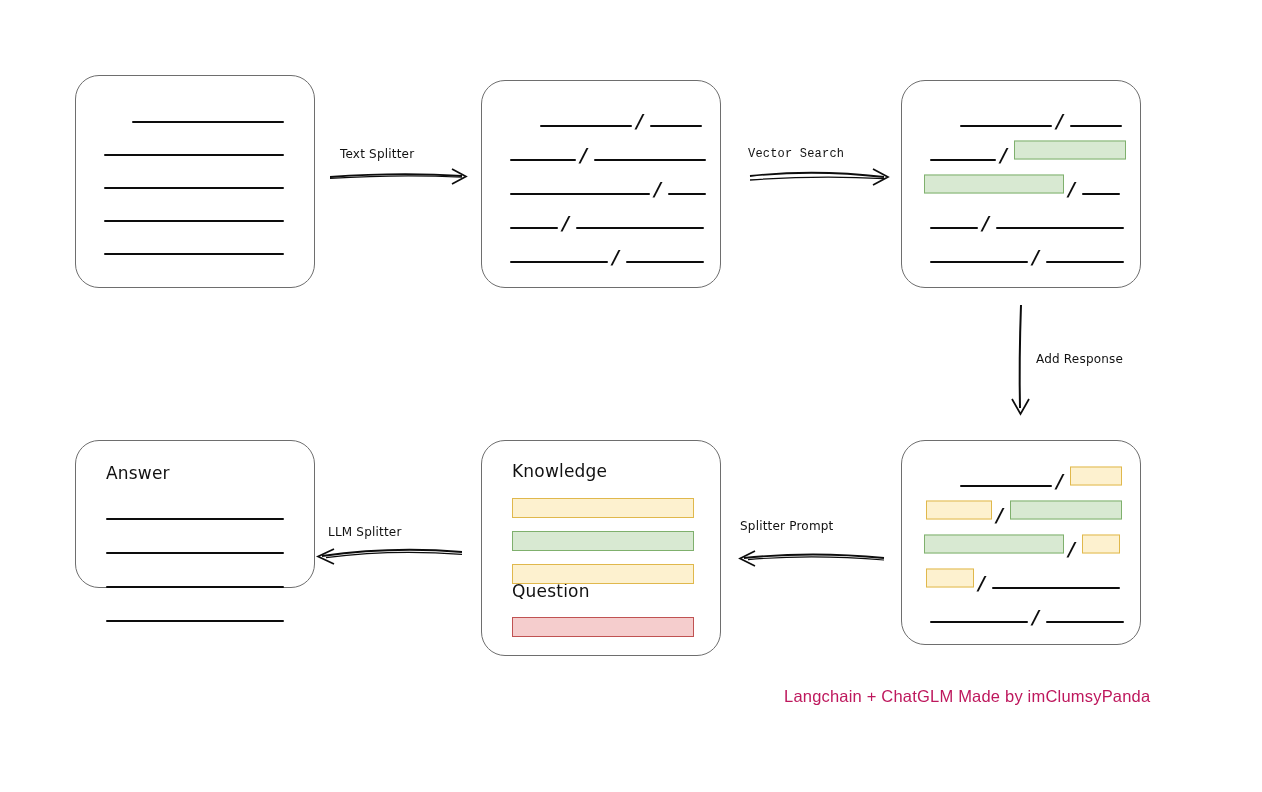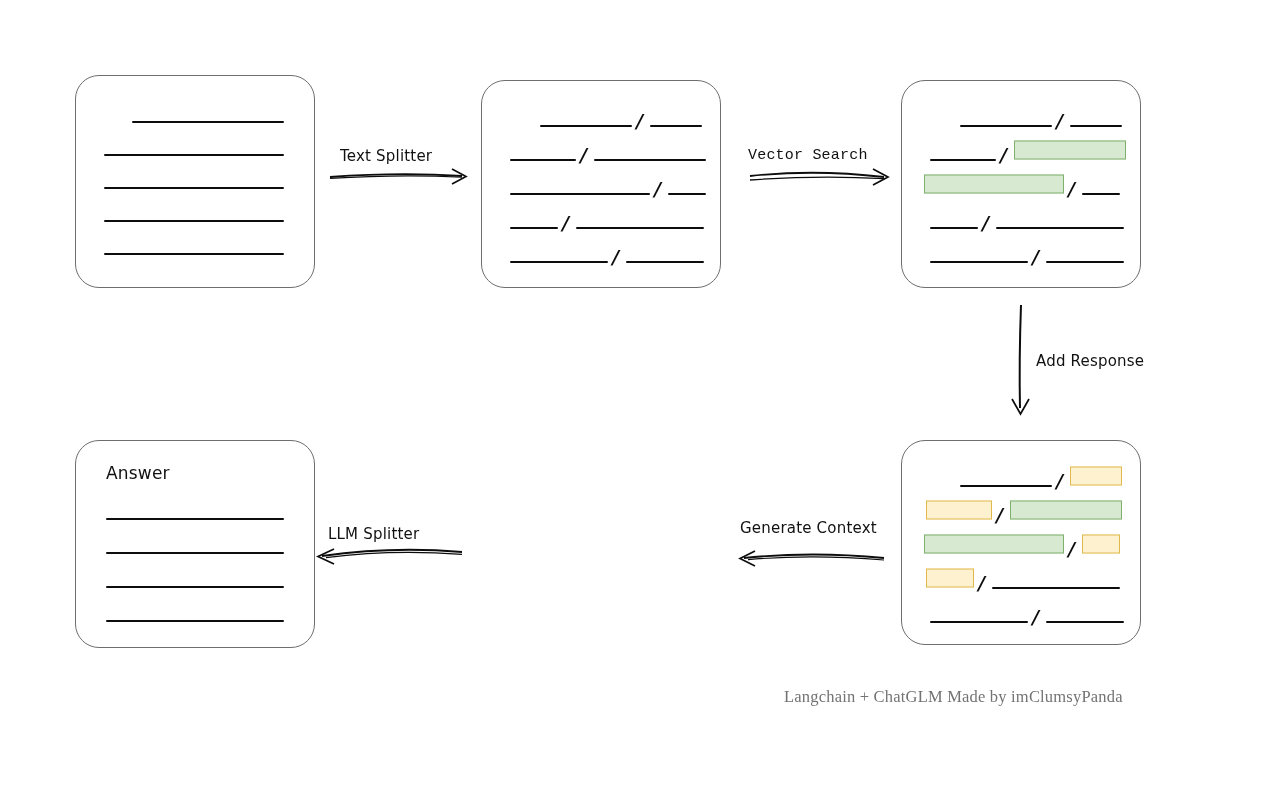--- a/index.html
+++ b/index.html
@@ -59,30 +59,30 @@
     border-style: solid;
     transform: translateY(-50%);
   }
   .chip.yellow { background: #fdf1cf; border-color: #e0b84c; }
   .chip.green  { background: #d8e9d2; border-color: #7fb06d; }
   .chip.red    { background: #f5cdcd; border-color: #c05252; }
 
   .edge-label {
     position: absolute;
     font-family: "DejaVu Sans", sans-serif;
-    font-size: 15px;
+    font-size: 12px;
     color: #111111;
     white-space: nowrap;
     letter-spacing: 0.2px;
   }
   .footer-note {
     position: absolute;
-    font-family: Liberation Serif, serif;
+    font-family: Liberation Sans, sans-serif;
     font-size: 16.5px;
-    color: #737373;
+    color: #be185d;
     white-space: nowrap;
     letter-spacing: 0.2px;
   }
   svg.arrows {
     position: absolute;
     inset: 0;
     width: 1262px;
     height: 792px;
     pointer-events: none;
   }
@@ -148,22 +148,30 @@
       <div class="slash" style="left: 166px; top: 108px;">/</div>
       <div class="chip yellow" style="left: 180px; top: 103px; width: 38px; height: 19px;"></div>
       <div class="chip yellow" style="left: 24px; top: 137px; width: 48px; height: 19px;"></div>
       <div class="slash" style="left: 76px; top: 142px;">/</div>
       <div class="rule" style="left: 90px; top: 146px; width: 128px;"></div>
       <div class="rule" style="left: 28px; top: 180px; width: 98px;"></div>
       <div class="slash" style="left: 130px; top: 176px;">/</div>
       <div class="rule" style="left: 144px; top: 180px; width: 78px;"></div>
     </div>
 
-
-  <div class="card" id="box-answer" style="left:75px; top:440px; width:240px; height:208px;">
+  <div class="card" id="box-prompt" style="left:481px; top:440px; width:240px; height:216px;">
+      <div class="card-label" style="left: 30px; top: 20px;">Knowledge</div>
+      <div class="card-label" style="left: 30px; top: 140px;">Question</div>
+      <div class="chip yellow" style="left: 30px; top: 57px; width: 182px; height: 20px; transform: none;"></div>
+      <div class="chip green" style="left: 30px; top: 90px; width: 182px; height: 20px; transform: none;"></div>
+      <div class="chip yellow" style="left: 30px; top: 123px; width: 182px; height: 20px; transform: none;"></div>
+      <div class="chip red" style="left: 30px; top: 176px; width: 182px; height: 20px; transform: none;"></div>
+    </div>
+
+  <div class="card" id="box-answer" style="left:75px; top:440px; width:240px; height:148px;">
       <div class="card-label" style="left: 30px; top: 22px;">Answer</div>
       <div class="rule" style="left: 30px; top: 77px; width: 178px;"></div>
       <div class="rule" style="left: 30px; top: 111px; width: 178px;"></div>
       <div class="rule" style="left: 30px; top: 145px; width: 178px;"></div>
       <div class="rule" style="left: 30px; top: 179px; width: 178px;"></div>
     </div>
 
   <svg class="arrows" viewBox="0 0 1262 792">
 
     <g>
@@ -195,19 +203,19 @@
       <path d="M334 549 L318 556.6 L334 564" stroke-width="1.7"></path>
     </g>
   </svg>
 
   <div class="edge-label" style="left:340px; top:147px;">Text Splitter</div>
 
   <div class="edge-label" style="left:748px; top:147px;font-family:Liberation Mono, monospace;">Vector Search</div>
 
   <div class="edge-label" style="left:1036px; top:352px;">Add Response</div>
 
-  <div class="edge-label" style="left:740px; top:519px;">Generate Context</div>
+  <div class="edge-label" style="left:740px; top:519px;">Splitter Prompt</div>
 
   <div class="edge-label" style="left:328px; top:525px;">LLM Splitter</div>
 
   <div class="footer-note" style="left:784px; top:687px;">Langchain + ChatGLM Made by imClumsyPanda</div>
 
 </div>
 
 </body></html>

